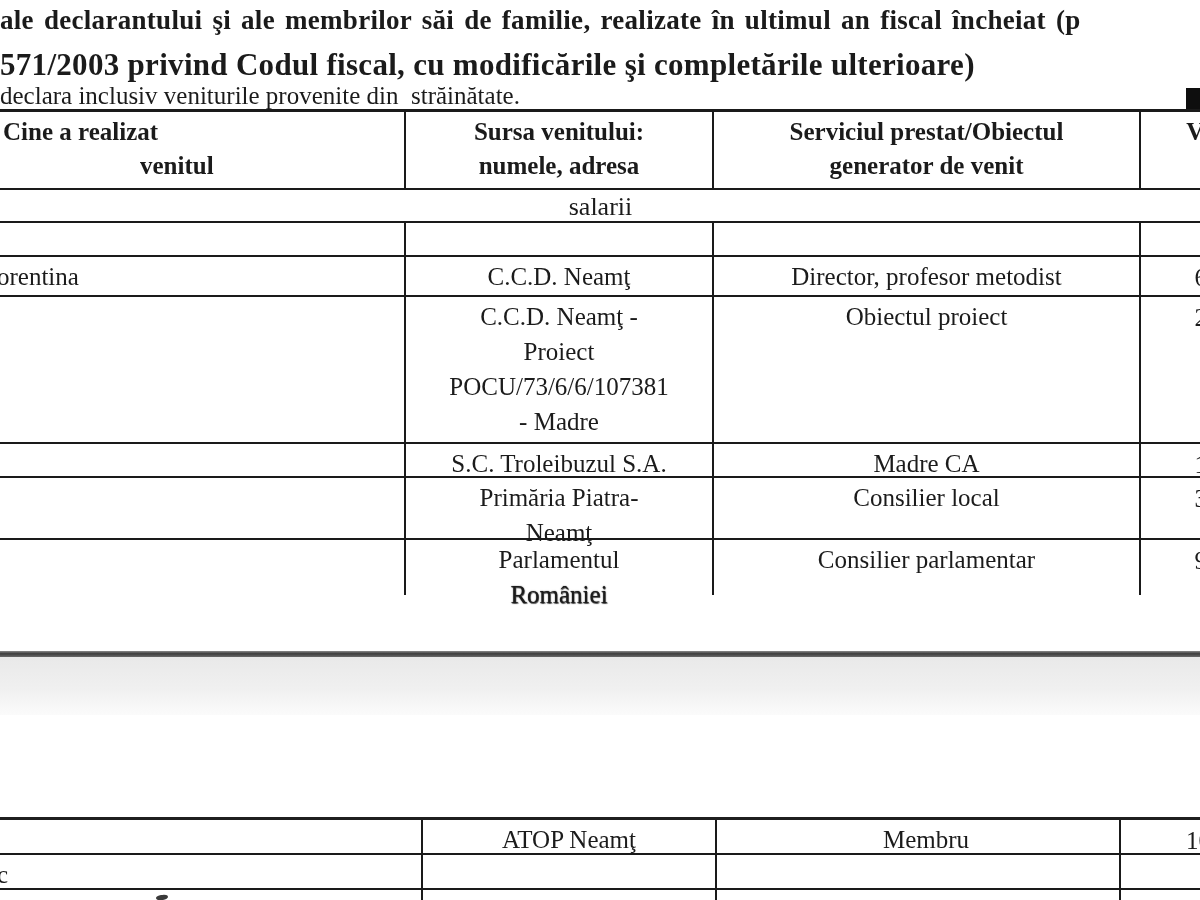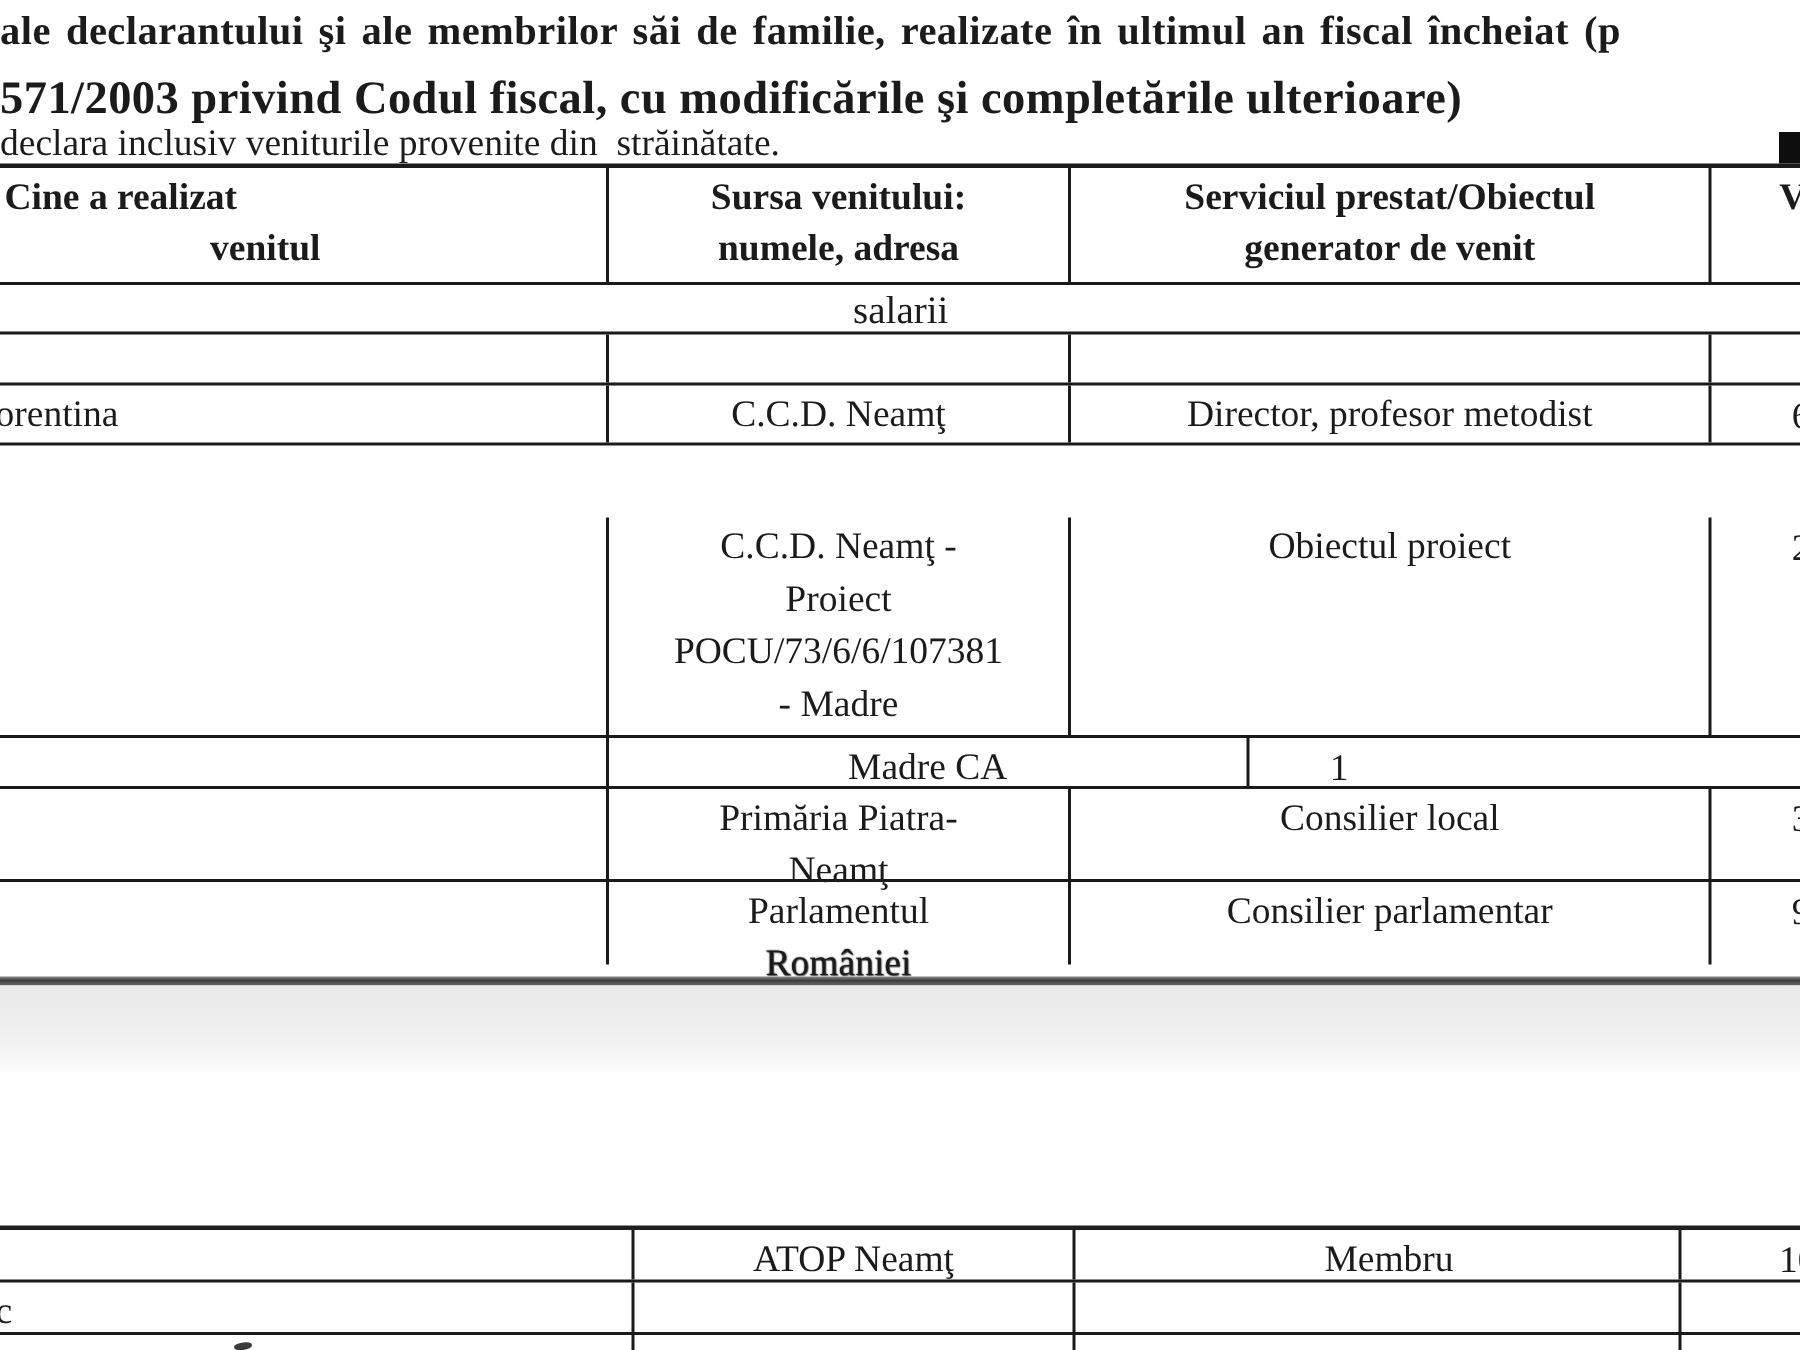--- a/index.html
+++ b/index.html
@@ -43,21 +43,21 @@
   .b1 { width: 423px; }
   .b2 { width: 294px; }
   .b3 { width: 404px; padding-left: 16px; }
   .b4 { width: 79px; }
 
   
   .rh-header  { height: 78px; }
   .rh-section { height: 33px; }
   .rh-empty   { height: 34px; }
   .rh-r1 { height: 40px; }
-  .rh-r2 { height: 147px; margin-top: 48px; }
+  .rh-r2 { height: 147px; }
   .rh-r3 { height: 34px; }
   .rh-r4 { height: 62px; }
   .rh-r5 { height: 55px; }
   .rh-ba { height: 35px; }
   .rh-bb { height: 35px; }
   .rh-bc { height: 11px; border-bottom: none; }
 
   .hdr { font-weight: bold; line-height: 34px; padding-top: 3px; }
   .hdr-who { text-align: left; }
   .hdr-who .line1 { padding-left: 3px; }
@@ -139,20 +139,21 @@
 POCU/73/6/6/107381
 - Madre</div>
       <div class="td c3">Obiectul proiect</div>
       <div class="td c4 num">
           <span>2</span>
         </div>
     </div>
 
     <div class="tr rh-r3">
       <div class="td c1"></div>
+      <div class="td c2">S.C. Troleibuzul S.A.</div>
       <div class="td c3">Madre CA</div>
       <div class="td c4 num">
           <span>1</span>
         </div>
     </div>
 
     <div class="tr rh-r4">
       <div class="td c1"></div>
       <div class="td c2 pre">Primăria Piatra-
 Neamţ</div>

